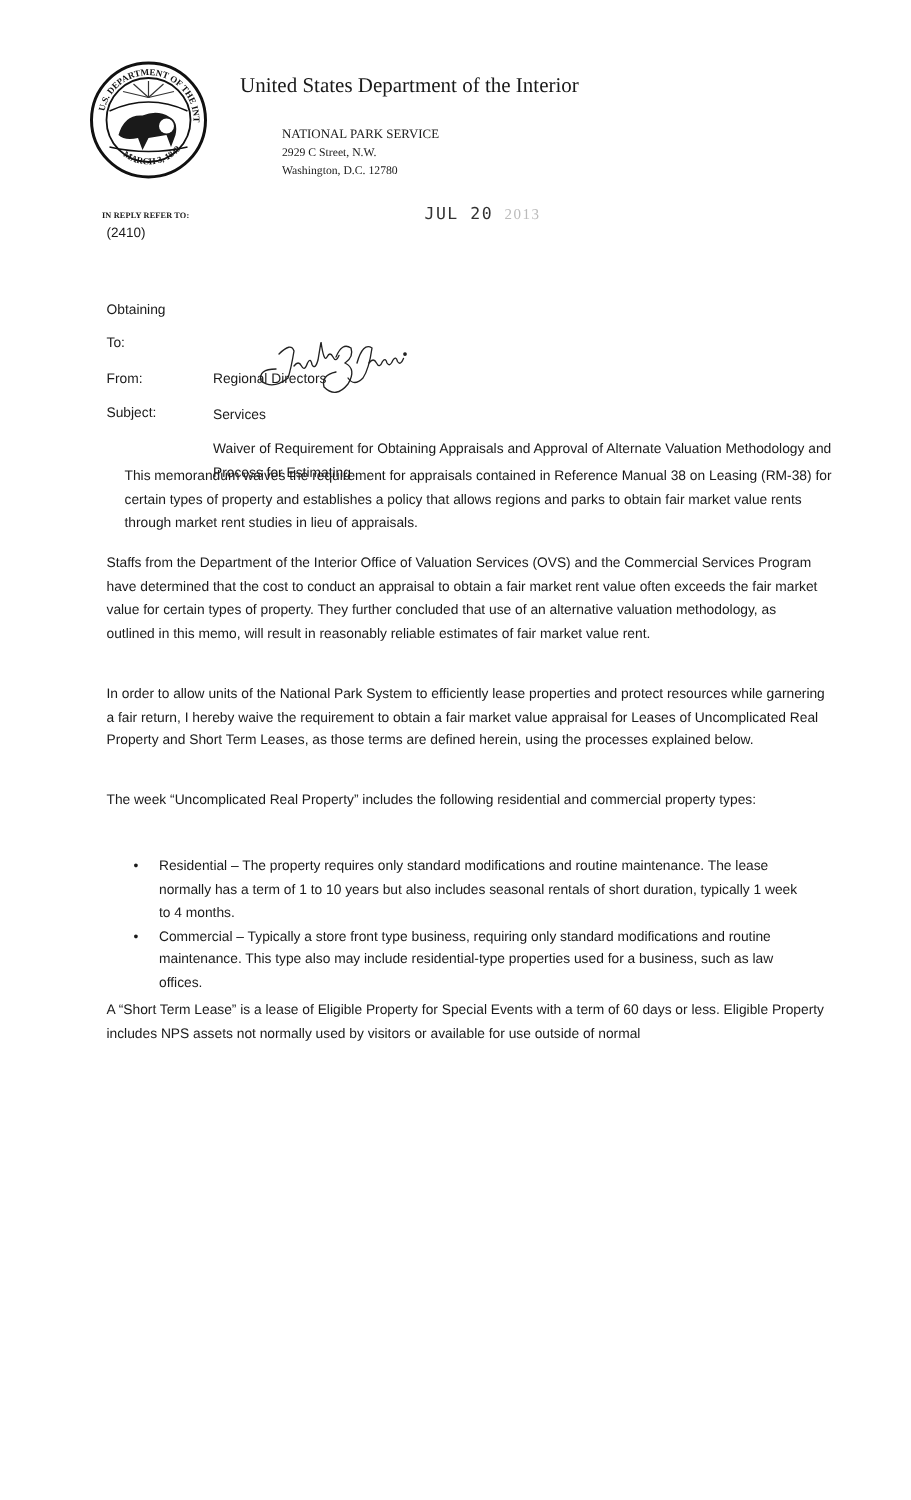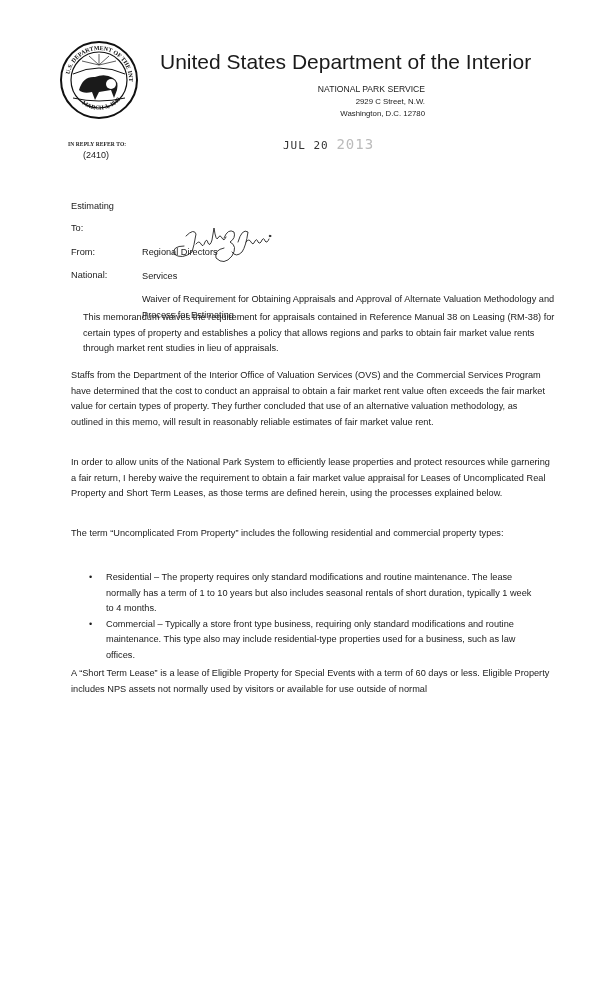--- a/index.html
+++ b/index.html
@@ -1,25 +1,25 @@
 <!DOCTYPE html>
 <html><head>
 <meta charset="utf-8">
 <style>
   html, body { margin: 0; padding: 0; background: #ffffff; }
   body { width: 607px; height: 1000px; position: relative; overflow: hidden; color: #1a1a1a; }
   .page { position: absolute; left: 0; top: 0; width: 607px; height: 1000px; }
   .seal { position: absolute; left: 59px; top: 40px; width: 80px; height: 80px; }
   .reply { position: absolute; left: 68px; top: 141px; font-family: "Liberation Serif", serif; font-size: 5.5px; font-weight: bold; letter-spacing: 0.1px; }
-  .dept { position: absolute; left: 160px; top: 50px; font-family: Liberation Sans, sans-serif; font-size: 21px; white-space: nowrap; }
-  .addr { position: absolute; left: 200px; top: 83px; width: 225px; text-align: right; font-family: Liberation Sans, sans-serif; font-size: 7.8px; line-height: 12.5px; }
+  .dept { position: absolute; left: 160px; top: 50px; font-family: Liberation Serif, serif; font-size: 14px; white-space: nowrap; }
+  .addr { position: absolute; left: 188px; top: 83px; width: 225px; text-align: left; font-family: Liberation Serif, serif; font-size: 7.8px; line-height: 12.5px; }
   .addr .agency { font-size: 8.6px; }
   .stamp { position: absolute; left: 283px; top: 136px; font-family: "DejaVu Sans Mono", monospace; font-size: 11px; letter-spacing: 1px; color: #333; }
-  .stamp .yr { color: #bbb; font-size: 14px; }
-  .code { position: absolute; left: 71px; top: 150px; font-family: "Liberation Sans", sans-serif; font-size: 9px; margin-left: 12px; }
+  .stamp .yr { color: #bbb; font-size: 10px; font-family: Liberation Serif, serif; }
+  .code { position: absolute; left: 71px; top: 150px; font-family: "Liberation Sans", sans-serif; font-size: 9px; }
   .body-text { font-family: "Liberation Sans", sans-serif; font-size: 9.2px; line-height: 15.5px; }
   .memo { position: absolute; left: 71px; top: 199px; }
   .hdr-row { position: absolute; left: 71px; font-family: "Liberation Sans", sans-serif; font-size: 9.2px; line-height: 15.5px; }
   .hdr-label { position: absolute; left: 0; width: 70px; }
   .hdr-val { position: absolute; left: 71px; width: 420px; margin-top: 24px; }
   .sig { position: absolute; left: 172px; top: 226px; width: 120px; height: 40px; }
   .para { position: absolute; left: 71px; width: 480px; }
   .bullets { position: absolute; left: 71px; width: 470px; }
   .bullet { position: relative; padding-left: 35px; margin-bottom: 0; }
   .bullet .dot { position: absolute; left: 18px; top: 0; }
@@ -62,21 +62,21 @@
     <div>Washington, D.C. 12780</div>
   </div>
 
   <div class="stamp">
     <span>JUL 20</span>
     <span class="yr">2013</span>
   </div>
 
   <div class="code">(2410)</div>
 
-  <div class="memo body-text">Estimating</div>
+  <div class="memo body-text">Obtaining</div>
 
   <div class="hdr-row" style="top:221px;">
     <span class="hdr-label">To:</span>
     <span class="hdr-val">Regional Directors</span>
   </div>
 
   <div class="hdr-row" style="top:245px;">
     <span class="hdr-label">From:</span>
     <span class="hdr-val">Services</span>
   </div>
@@ -86,28 +86,28 @@
       <path d="M14 10 Q22 2 24 8 Q22 20 20 26 Q10 34 2 28 Q0 20 12 20"></path>
       <path d="M24 18 q3 -4 5 0 q2 4 4 -2 q2 -4 3 1 q2 4 4 -3 l2 -12 q2 14 4 10 q2 -4 4 0 q2 4 4 -1"></path>
       <path d="M52 12 Q56 2 62 6 Q64 12 58 16 Q66 20 60 30 Q52 40 44 32 Q42 24 52 22"></path>
       <path d="M66 16 Q70 2 76 6 Q74 20 70 26 Q64 32 60 26"></path>
       <path d="M74 16 q3 -4 5 0 q2 4 4 -1 q2 -3 3 1 q2 3 4 -2 q2 -3 3 1 q2 3 4 -2"></path>
       <circle cx="98" cy="10" r="0.8" fill="#222"></circle>
     </g>
   </svg>
 
   <div class="hdr-row" style="top:268px;">
-    <span class="hdr-label">National:</span>
+    <span class="hdr-label">Subject:</span>
     <span class="hdr-val">Waiver of Requirement for Obtaining Appraisals and Approval of Alternate Valuation Methodology and Process for Estimating</span>
   </div>
 
   <div class="para body-text" style="top:310px;margin-left:12px;">This memorandum waives the requirement for appraisals contained in Reference Manual 38 on Leasing (RM-38) for certain types of property and establishes a policy that allows regions and parks to obtain fair market value rents through market rent studies in lieu of appraisals.</div>
   <div class="para body-text" style="top:368px;">Staffs from the Department of the Interior Office of Valuation Services (OVS) and the Commercial Services Program have determined that the cost to conduct an appraisal to obtain a fair market rent value often exceeds the fair market value for certain types of property.  They further concluded that use of an alternative valuation methodology, as outlined in this memo, will result in reasonably reliable estimates of fair market value rent.</div>
   <div class="para body-text" style="top:455px;">In order to allow units of the National Park System to efficiently lease properties and protect resources while garnering a fair return, I hereby waive the requirement to obtain a fair market value appraisal for Leases of Uncomplicated Real Property and Short Term Leases, as those terms are defined herein, using the processes explained below.</div>
-  <div class="para body-text" style="top:526px;">The term “Uncomplicated From Property” includes the following residential and commercial property types:</div>
+  <div class="para body-text" style="top:526px;">The week “Uncomplicated Real Property” includes the following residential and commercial property types:</div>
 
   <div class="bullets body-text" style="top:570px;">
     <div class="bullet">
       <span class="dot">•</span>
       <span>Residential – The property requires only standard modifications and routine maintenance.  The lease normally has a term of 1 to 10 years but also includes seasonal rentals of short duration, typically 1 week to 4 months.</span>
     </div>
     <div class="bullet">
       <span class="dot">•</span>
       <span>Commercial – Typically a store front type business, requiring only standard modifications and routine maintenance.  This type also may include residential-type properties used for a business, such as law offices.</span>
     </div>

